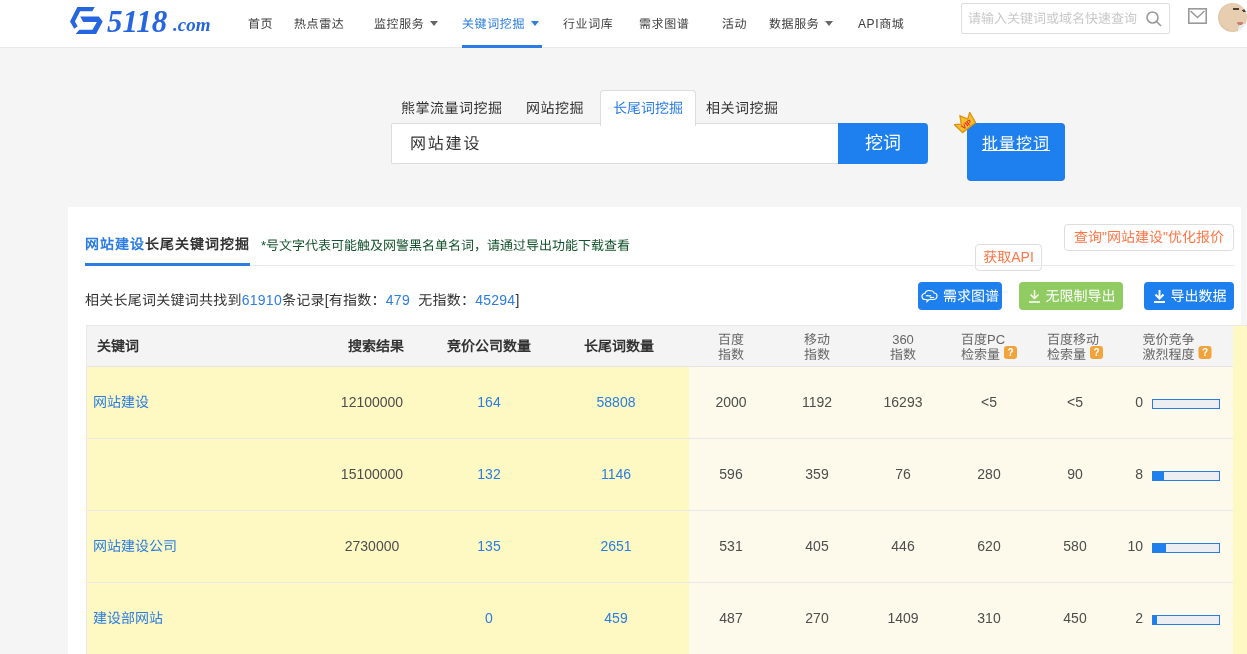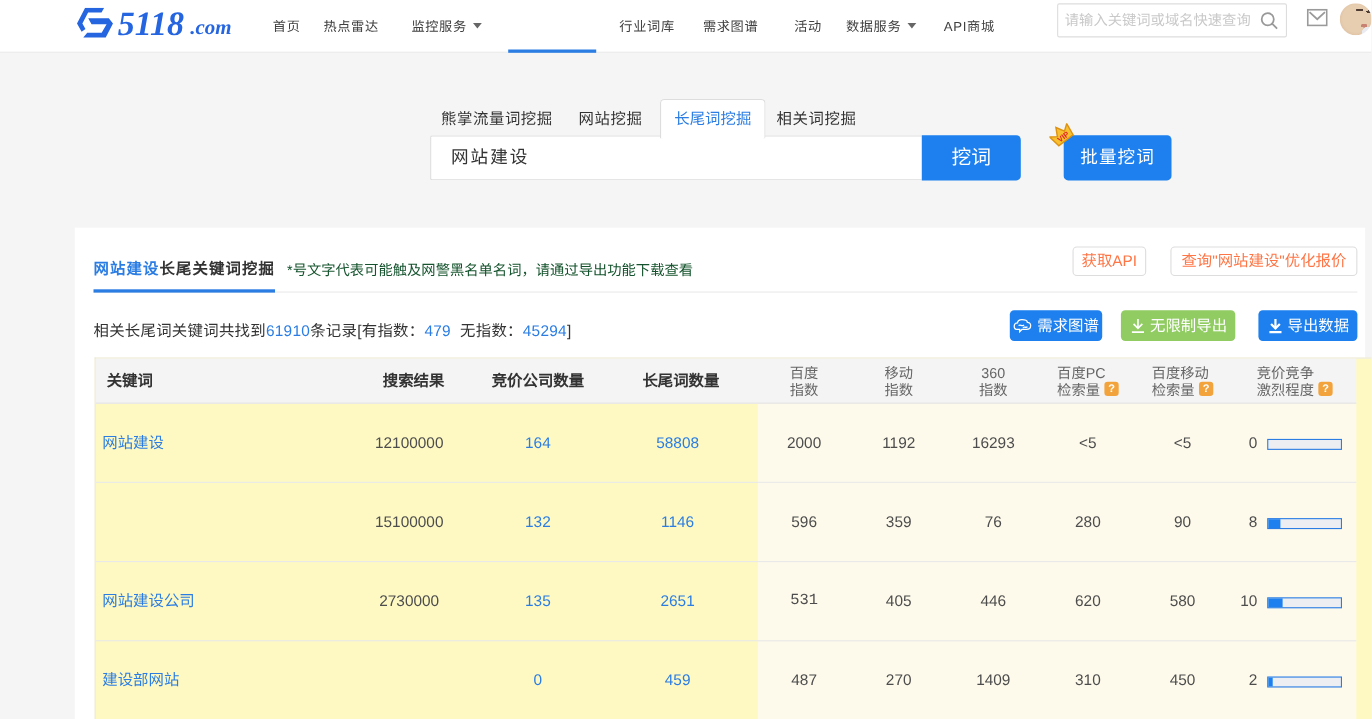--- a/index.html
+++ b/index.html
@@ -16,29 +16,29 @@
   .caret.blue { border-top-color:#2b7de3; }
   #nav-underline { position:absolute; left:462px; top:45px; width:80px; height:3px; background:#2b7de3; }
   #topsearch { position:absolute; left:961px; top:3px; width:209px; height:31px; border:1px solid #ddd; border-radius:2px; background:#fff; }
   #topsearch .ph { position:absolute; left:6px; top:0; line-height:29px; font-size:13px; color:#c9c9c9; }
   
   .tab { position:absolute; top:92px; height:33px; line-height:33px; font-size:14px; letter-spacing:0.5px; color:#333; }
   #activetab { position:absolute; left:600px; top:90px; width:96px; height:36px; background:#fff; border:1px solid #ddd; border-bottom:none; border-radius:4px 4px 0 0; text-align:center; line-height:34px; font-size:14px; color:#2b7de3; z-index:3;}
   #bigsearch { position:absolute; left:391px; top:123px; width:447px; height:41px; background:#fff; border:1px solid #ddd; border-right:none; border-radius:2px 0 0 2px; z-index:2;}
   #bigsearch span { position:absolute; left:18px; top:0; line-height:39px; font-size:16px; color:#333; letter-spacing:1.8px;}
   #digbtn { position:absolute; left:838px; top:123px; width:90px; height:41px; background:#1d80ee; border-radius:0 4px 4px 0; color:#fff; font-size:18px; text-align:center; line-height:41px; z-index:2;}
-  #batchbtn { position:absolute; left:967px; top:123px; width:98px; height:41px; background:#1d80ee; border-radius:4px; color:#fff; font-size:16px; text-align:center; line-height:41px; letter-spacing:1px;}
+  #batchbtn { position:absolute; left:967px; top:123px; width:98px; height:58px; background:#1d80ee; border-radius:4px; color:#fff; font-size:16px; text-align:center; line-height:41px; letter-spacing:1px;text-decoration:underline;}
   
   #card { position:absolute; left:68px; top:207px; width:1173px; height:447px; background:#fff; }
   #title { position:absolute; left:17px; top:26px; font-size:14px; font-weight:bold; color:#333; letter-spacing:1px;}
   #title b { color:#2b7de3; }
   #title-line { position:absolute; left:17px; top:56px; width:165px; height:3px; background:#2b7de3; z-index:2;}
   #note { position:absolute; left:193px; top:28px; font-size:13px; color:#14532d; }
   .obtn { position:absolute; top:17px; height:27px; line-height:25px; border:1px solid #ddd; border-radius:4px; background:#fff; color:#ff7646; font-size:14px; text-align:center; }
-  #apibtn { left:907px; width:67px; }
+  #apibtn { left:907px; width:67px;margin-top:20px; }
   #quotebtn { left:996px; width:170px; }
   #divider { position:absolute; left:17px; top:58px; width:1149px; height:1px; background:#e9e9e9; }
   #count { position:absolute; left:17px; top:82px; font-size:14px; letter-spacing:0.25px; color:#333; }
   #count a { color:#2b7de3; text-decoration:none; }
   .bluebtn { position:absolute; top:75px; height:28px; background:#1d80ee; border-radius:4px; color:#fff; font-size:14px; text-align:center; line-height:28px; }
   #mapbtn { left:850px; width:84px; }
   #freebtn { left:951px; width:104px; background:#90cc62; }
   #exportbtn { left:1076px; width:90px; }
   
   #table { position:absolute; left:18px; top:118px; width:1232px; height:329px; border:1px solid #e9e9e9; border-bottom:none; background:#fef9c3;}
@@ -64,20 +64,21 @@
       <g fill="#2565e0">
         <path d="M24.7,0 L7.4,0 L0,14.4 L4.2,21.8 L7.7,19.3 L4.9,14.4 L10.1,4.3 L22.3,4.3 Z"></path>
         <path d="M10.2,9.5 L28.9,9.5 L32.7,14.4 L26.1,27.1 L5.7,27.1 L9.3,22.8 L22.4,22.8 L26.9,15.1 L13.2,15.1 Z"></path>
         <text x="37" y="24.5" font-family="Liberation Serif, serif" font-style="italic" font-weight="bold" font-size="31">5118</text>
         <text x="103" y="24" font-family="Liberation Serif, serif" font-style="italic" font-weight="bold" font-size="19">.com</text>
       </g>
     </svg>
     <span class="navitem" style="left:248px;">首页</span>
     <span class="navitem" style="left:294px;">热点雷达</span>
     <span class="navitem" style="left:374px;">监控服务<i class="caret"></i></span>
+    <span class="navitem active" style="left:462px;">关键词挖掘<i class="caret blue"></i></span>
     <span class="navitem" style="left:563px;">行业词库</span>
     <span class="navitem" style="left:639px;">需求图谱</span>
     <span class="navitem" style="left:722px;">活动</span>
     <span class="navitem" style="left:769px;">数据服务<i class="caret"></i></span>
     <span class="navitem" style="left:858px;">API商城</span>
     <div id="nav-underline"></div>
     <div id="topsearch">
       <span class="ph">请输入关键词或域名快速查询</span>
       <svg class="abs" style="right:6px;top:6px;" width="18" height="18" viewBox="0 0 18 18" fill="none" stroke="#999" stroke-width="1.6">
         <circle cx="7.5" cy="7.5" r="5.5"></circle>
@@ -179,21 +180,21 @@
         <span class="barnum" style="left:1026px;">8</span>
         <div class="bar" style="left:1065px;">
             <i style="width:11px;"></i>
           </div>
       </div>
       <div class="row" style="top:185px;">
         <span class="kw">网站建设公司</span>
         <span class="val" style="left:285px;">2730000</span>
         <span class="val bluev" style="left:402px;">135</span>
         <span class="val bluev" style="left:529px;">2651</span>
-        <span class="val" style="left:644px;font-family:Liberation Mono, monospace;">531</span>
+        <span class="val" style="left:644px;">531</span>
         <span class="val" style="left:730px;">405</span>
         <span class="val" style="left:816px;">446</span>
         <span class="val" style="left:902px;">620</span>
         <span class="val" style="left:988px;">580</span>
         <span class="barnum" style="left:1026px;">10</span>
         <div class="bar" style="left:1065px;">
             <i style="width:13px;"></i>
           </div>
       </div>
       <div class="row" style="top:257px; border-bottom:none; height:72px;">

